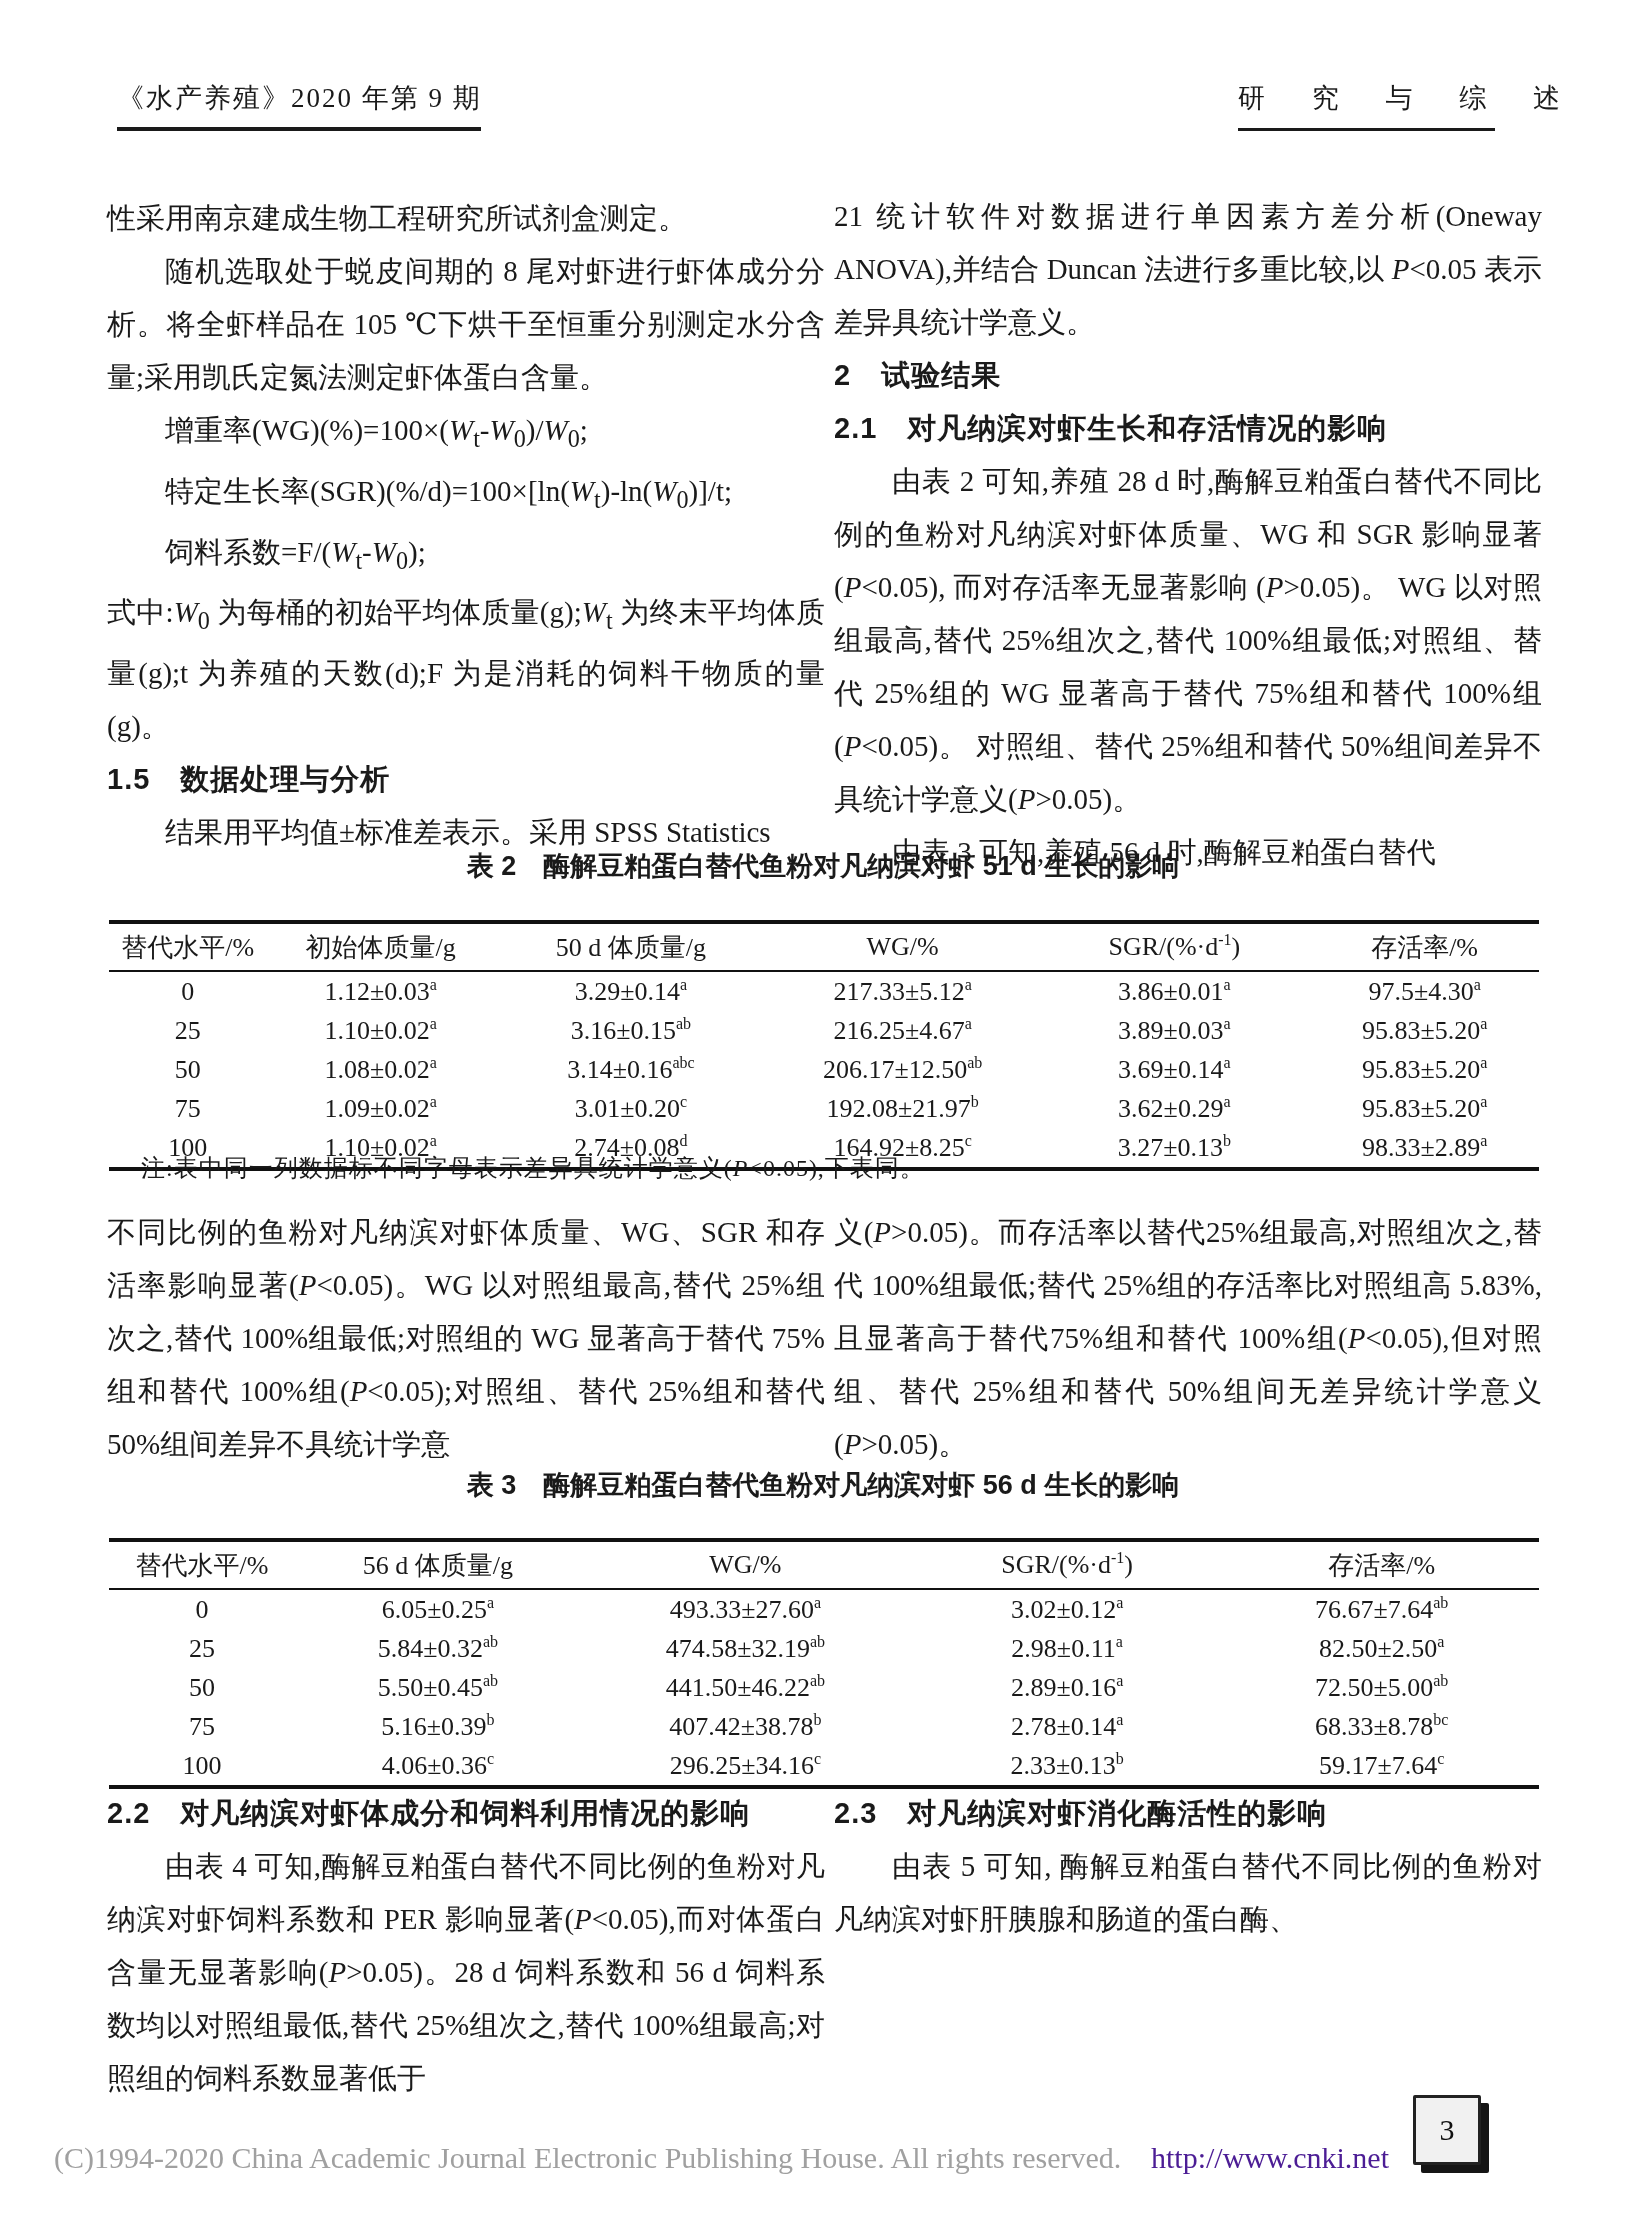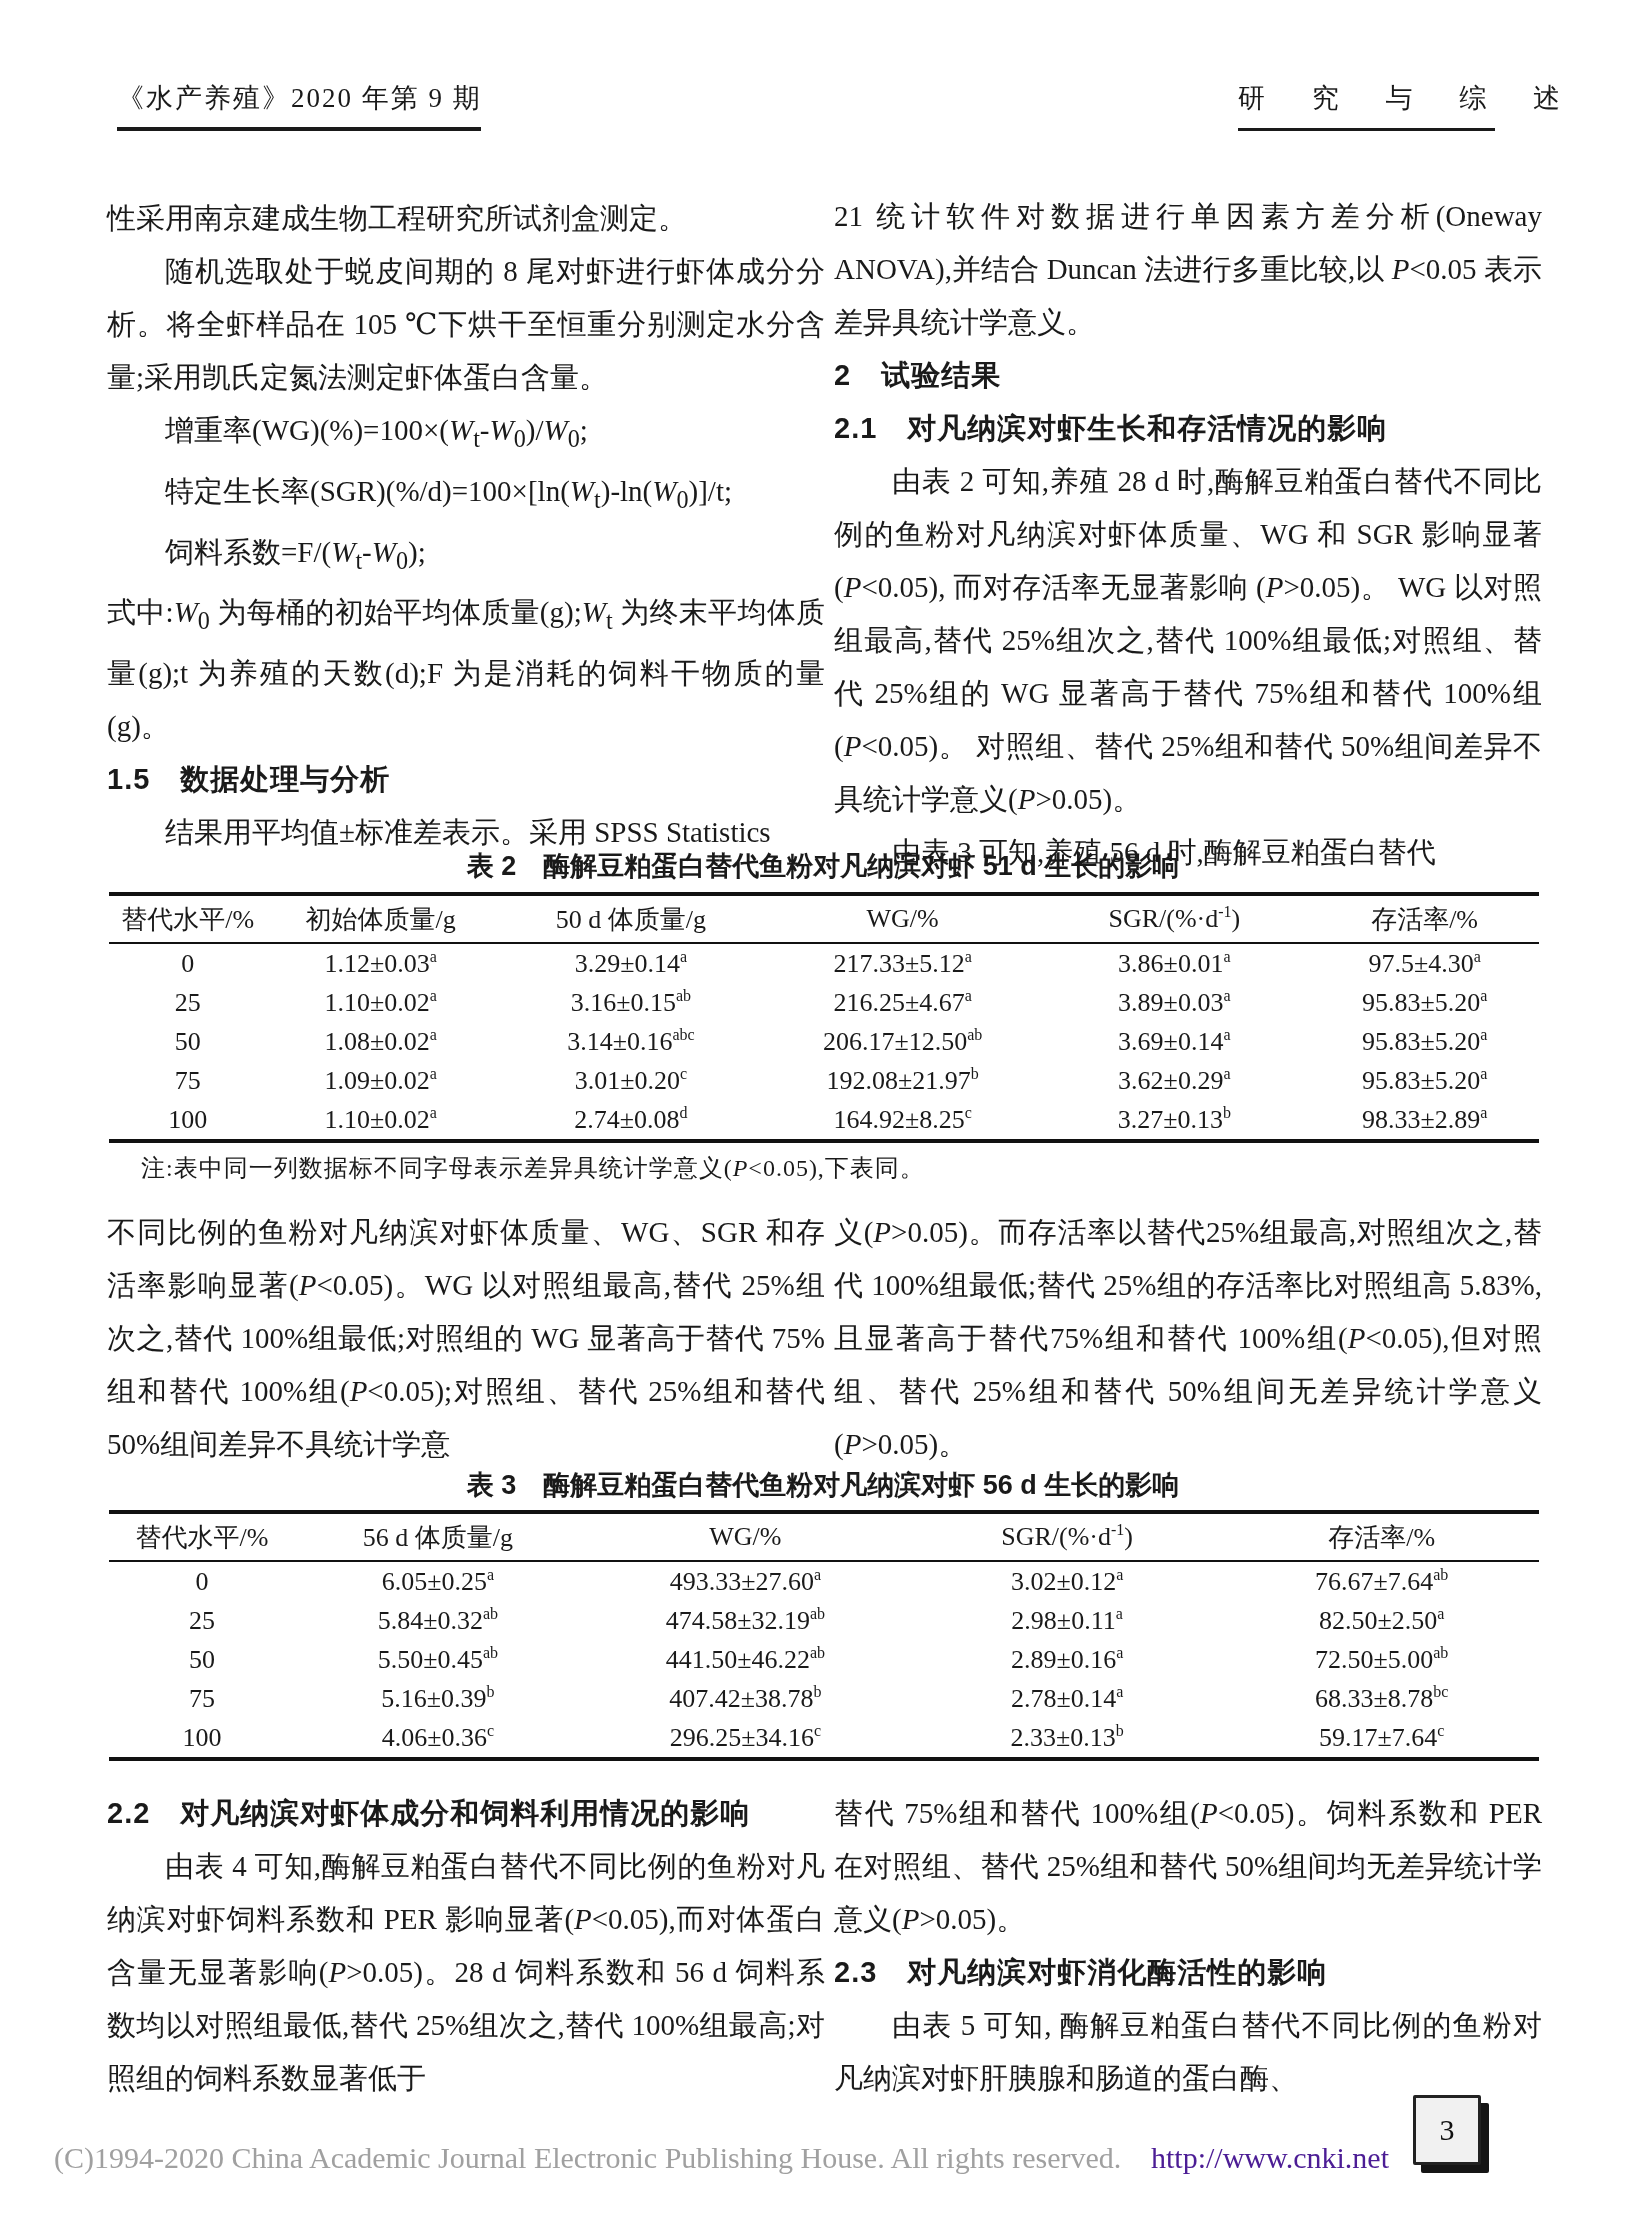--- a/index.html
+++ b/index.html
@@ -31,21 +31,21 @@
   
   .tbl-title{
     position:absolute;left:0;width:1646px;text-align:center;
     font-family:"Liberation Sans","DejaVu Sans",sans-serif;font-weight:bold;font-size:27px;
   }
   #t2-title{top:848px;}
   #t3-title{top:1467px;}
   table.datatable{
     position:absolute;left:109px;width:1430px;border-collapse:collapse;
     font-size:26px;table-layout:fixed;
-    border-top:4px solid #111;border-bottom:4px solid #111;
+    border-top:4px solid #111;border-bottom:4px solid #111;margin-top:28px;
   }
   #table2{top:892px;}
   #table3{top:1510px;}
   table.datatable thead tr{border-bottom:2px solid #111;}
   table.datatable th{font-weight:normal;height:46px;text-align:center;vertical-align:middle;padding:0 2px;}
   table.datatable td{height:39px;text-align:center;vertical-align:middle;padding:0 2px;}
   table.datatable sup{font-size:16px;line-height:0;}
   .tbl-note{position:absolute;left:141px;top:1152px;font-size:24px;letter-spacing:1px;}
   i{font-style:italic;}
   
@@ -218,21 +218,20 @@
           <td>59.17±7.64<sup>c</sup></td>
         </tr>
       </tbody>
   </table>
 
   <div class="col" id="sec-bot-left">
       <p class="para heading">2.2　对凡纳滨对虾体成分和饲料利用情况的影响</p>
       <p class="para indent">由表 4 可知,酶解豆粕蛋白替代不同比例的鱼粉对凡纳滨对虾饲料系数和 PER 影响显著(<i>P</i>&lt;0.05),而对体蛋白含量无显著影响(<i>P</i>&gt;0.05)。28 d 饲料系数和 56 d 饲料系数均以对照组最低,替代 25%组次之,替代 100%组最高;对照组的饲料系数显著低于</p>
     </div>
   <div class="col" id="sec-bot-right">
-      <p class="para flush">替代 75%组和替代 100%组(<i>P</i>&lt;0.05)。饲料系数和 PER 在对照组、替代 25%组和替代 50%组间均无差异统计学意义(<i>P</i>&gt;0.05)。</p>
       <p class="para heading">2.3　对凡纳滨对虾消化酶活性的影响</p>
       <p class="para indent">由表 5 可知, 酶解豆粕蛋白替代不同比例的鱼粉对凡纳滨对虾肝胰腺和肠道的蛋白酶、</p>
     </div>
 
   <div class="footer">
     <span>(C)1994-2020 China Academic Journal Electronic Publishing House. All rights reserved.</span>
     <a href="#">http://www.cnki.net</a>
   </div>
   <div class="page-num-box">
     <span>3</span>

